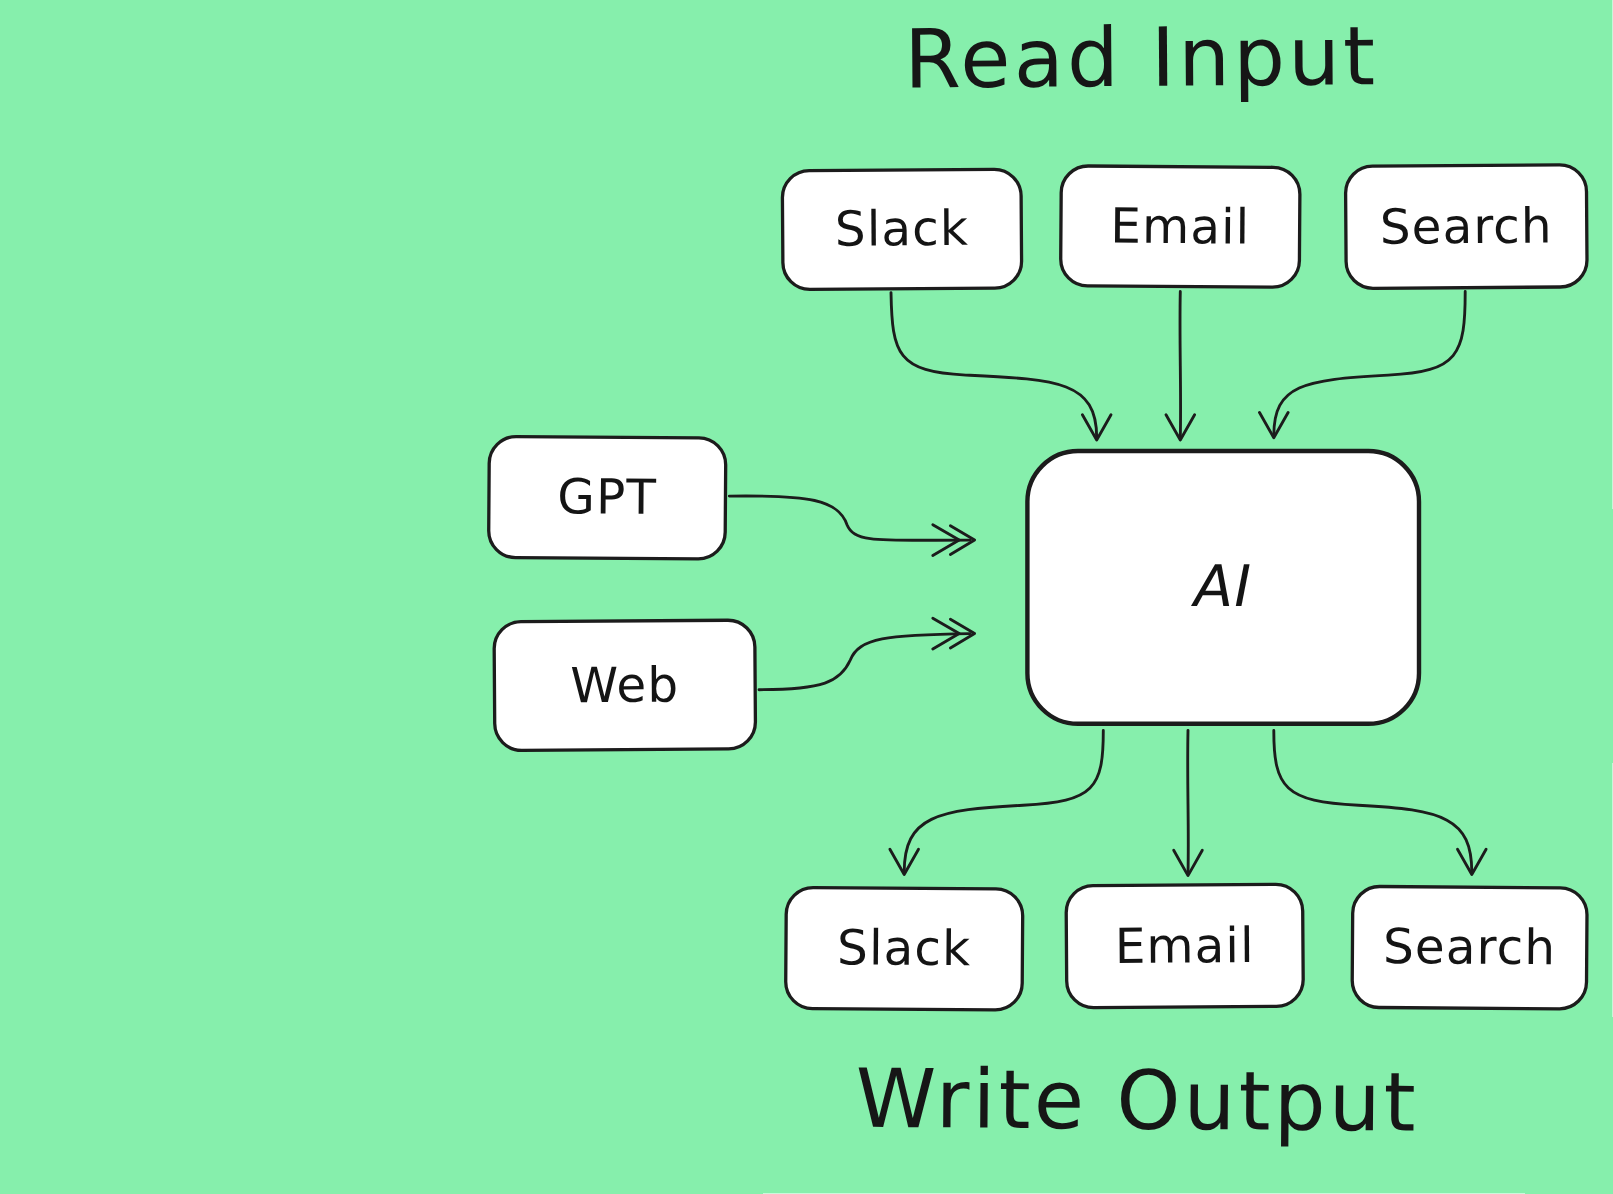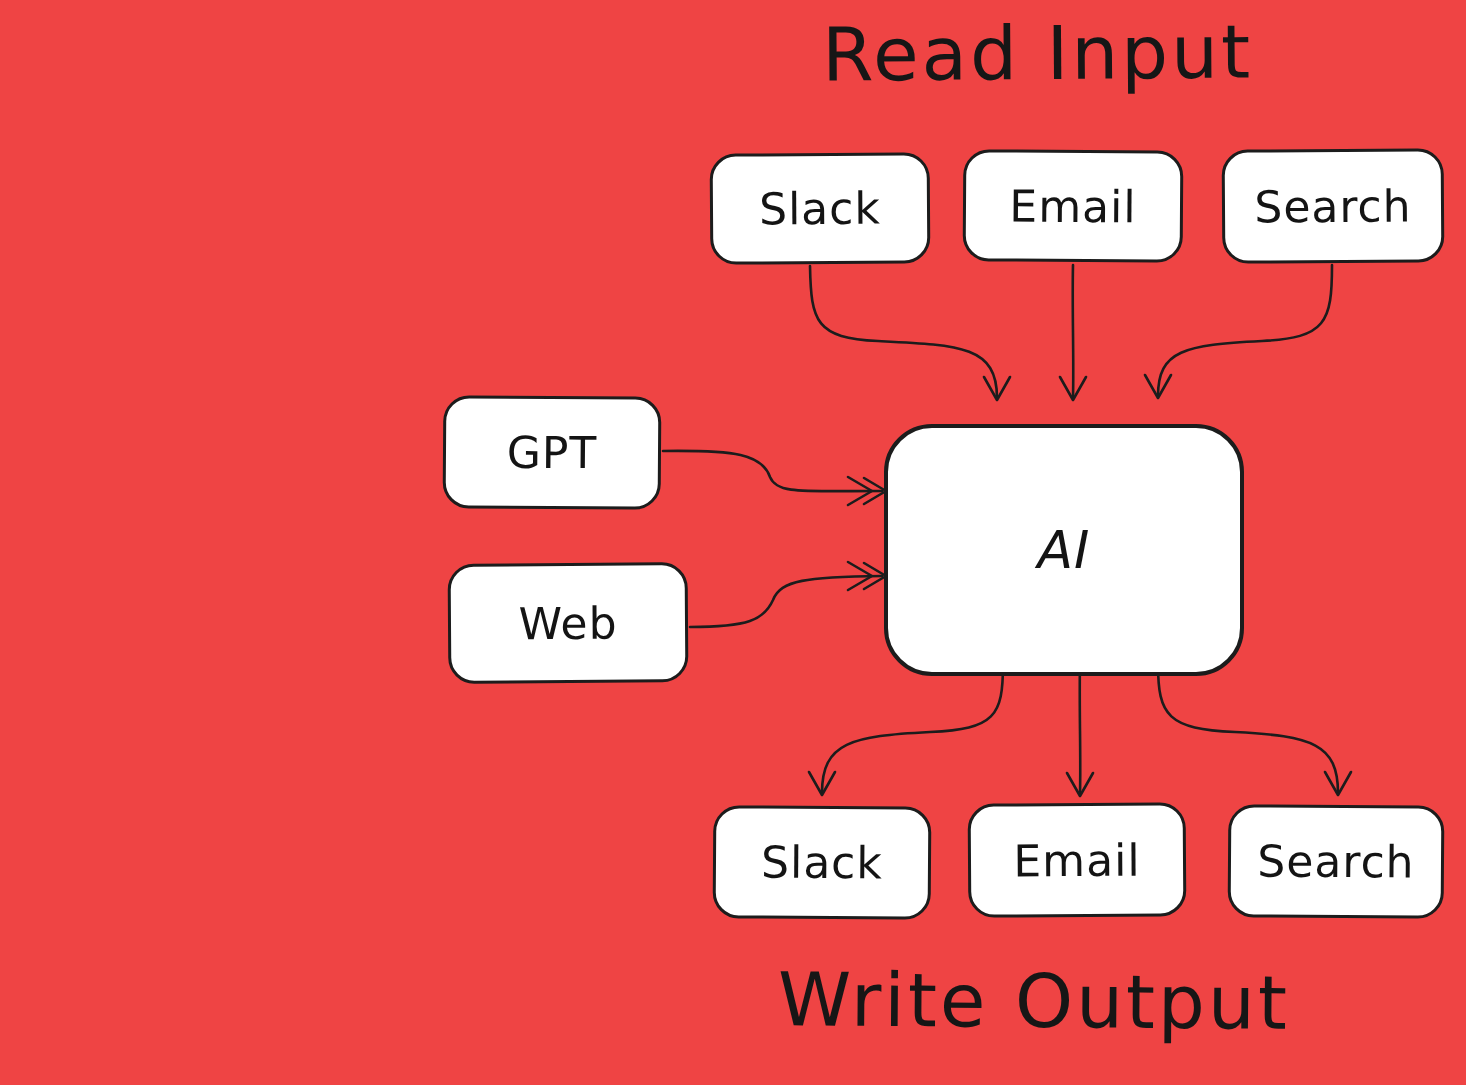--- a/index.html
+++ b/index.html
@@ -4,21 +4,21 @@
 <style>
   * { margin: 0; padding: 0; box-sizing: border-box; }
   html, body {
     background: #ffffff;
     font-family: "DejaVu Sans", sans-serif;
   }
   .canvas {
     position: relative;
     width: 1466px;
     height: 1085px;
-    background: #ef4444;
+    background: #86efac;
     overflow: hidden;
     color: #1c1c1c;
   }
   .arrow-layer {
     position: absolute;
     inset: 0;
     width: 100%;
     height: 100%;
     pointer-events: none;
   }
@@ -127,21 +127,21 @@
     <span>Search</span>
   </div>
 
   <div class="node small tilt-b" style="left:443px; top:396px; width:218px; height:113px;">
     <span>GPT</span>
   </div>
   <div class="node small tilt-a" style="left:448px; top:563px; width:240px; height:120px;">
     <span>Web</span>
   </div>
 
-  <div class="node center-node" style="left:884px; top:408px; width:360px; height:252px;margin-top:16px;">
+  <div class="node center-node" style="left:932px; top:408px; width:360px; height:252px;">
     <div>
       <div>AI</div>
     </div>
   </div>
 
   <div class="node small tilt-b" style="left:713px; top:806px; width:218px; height:113px;">
     <span>Slack</span>
   </div>
   <div class="node small tilt-a" style="left:968px; top:803px; width:218px; height:114px;">
     <span>Email</span>

